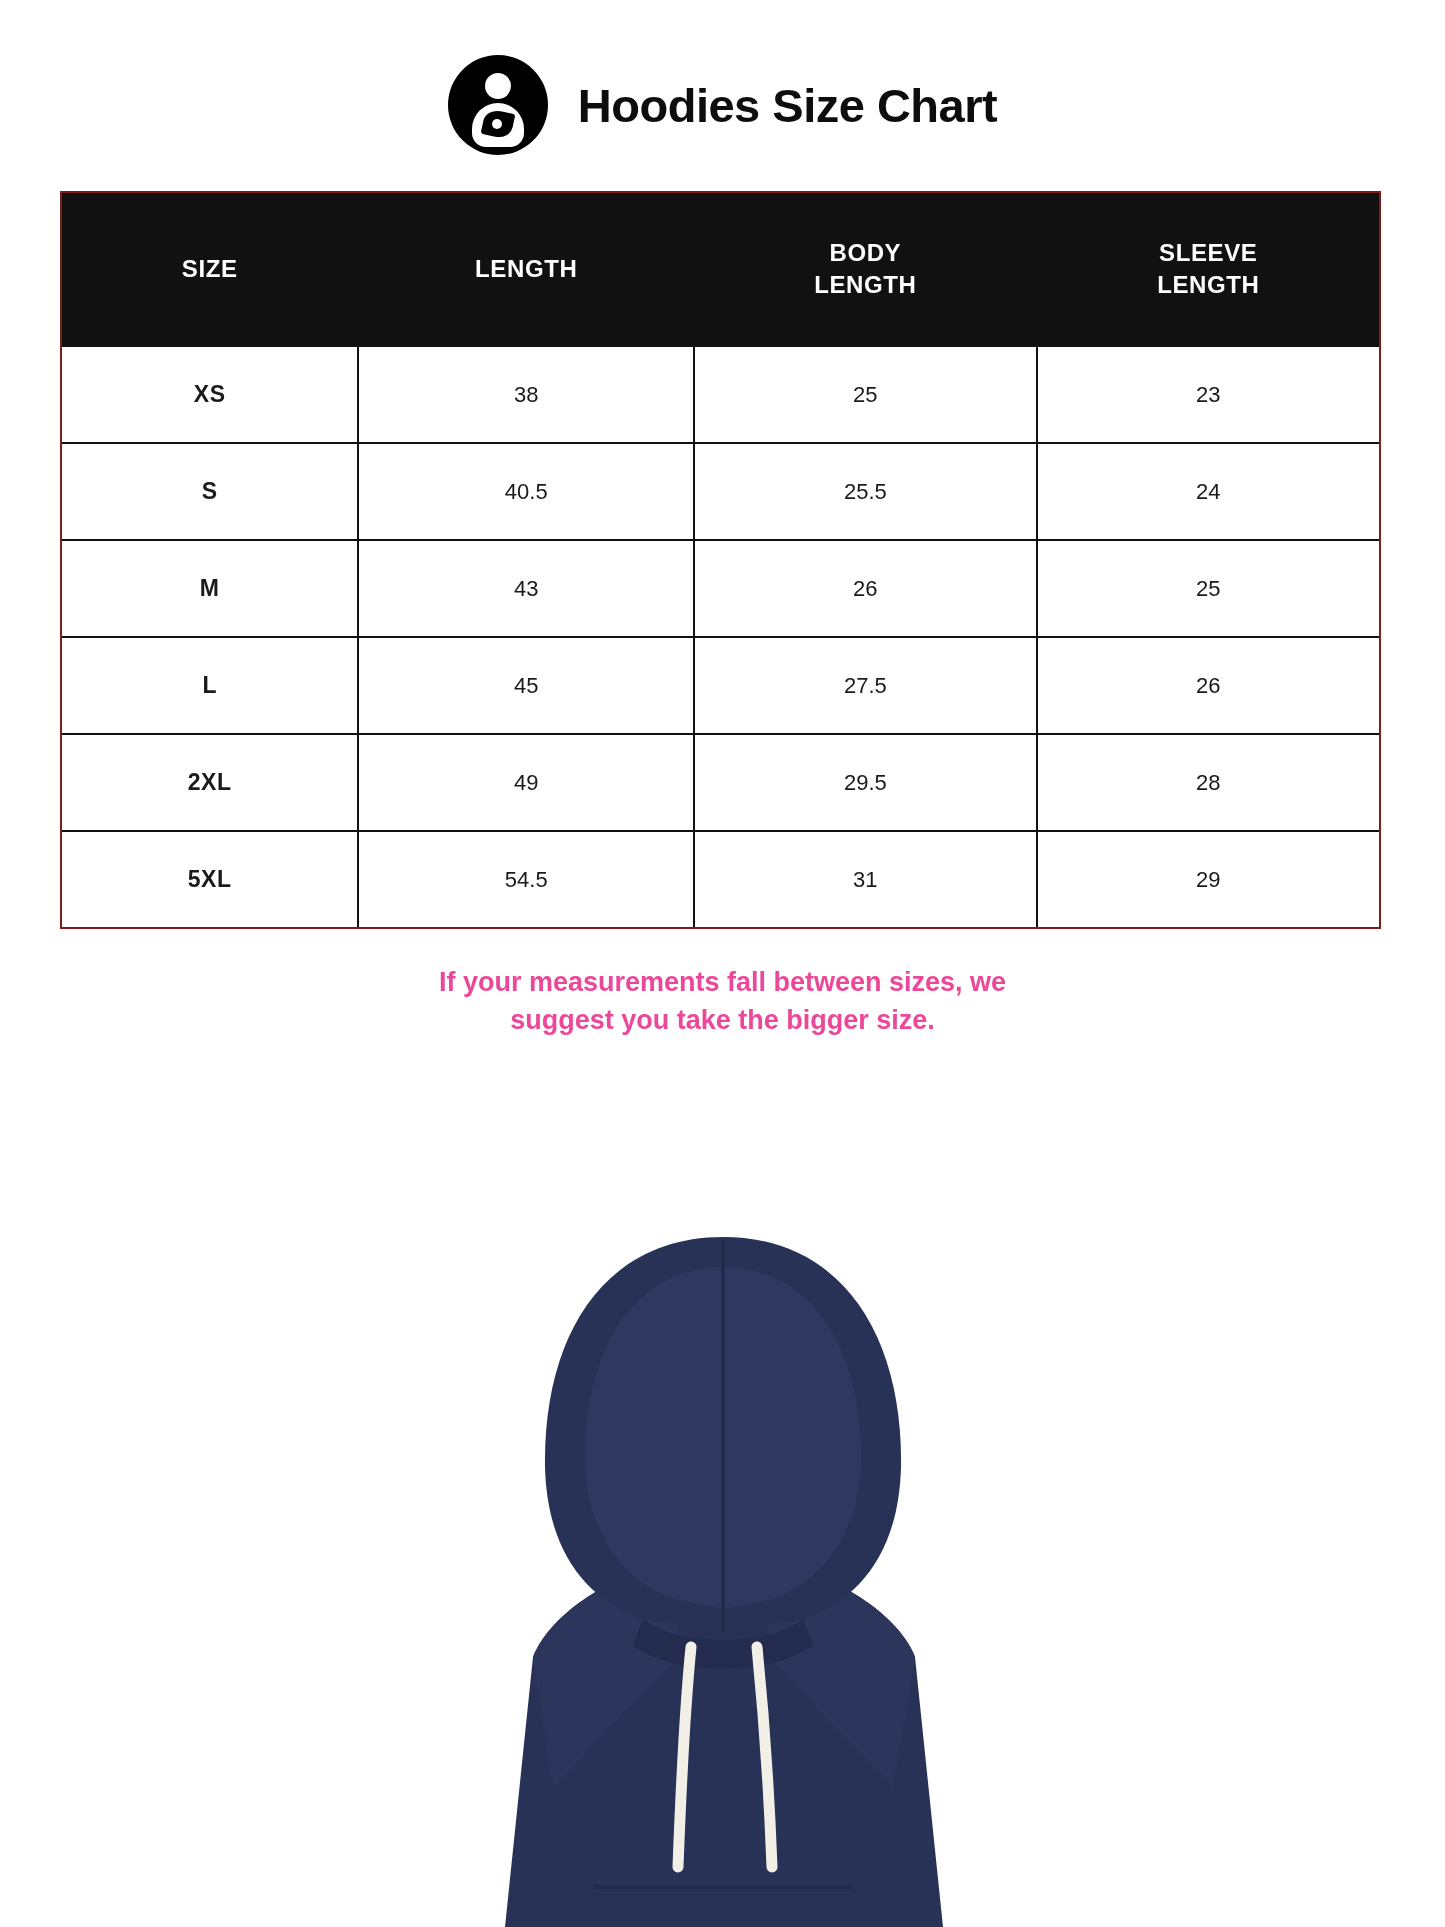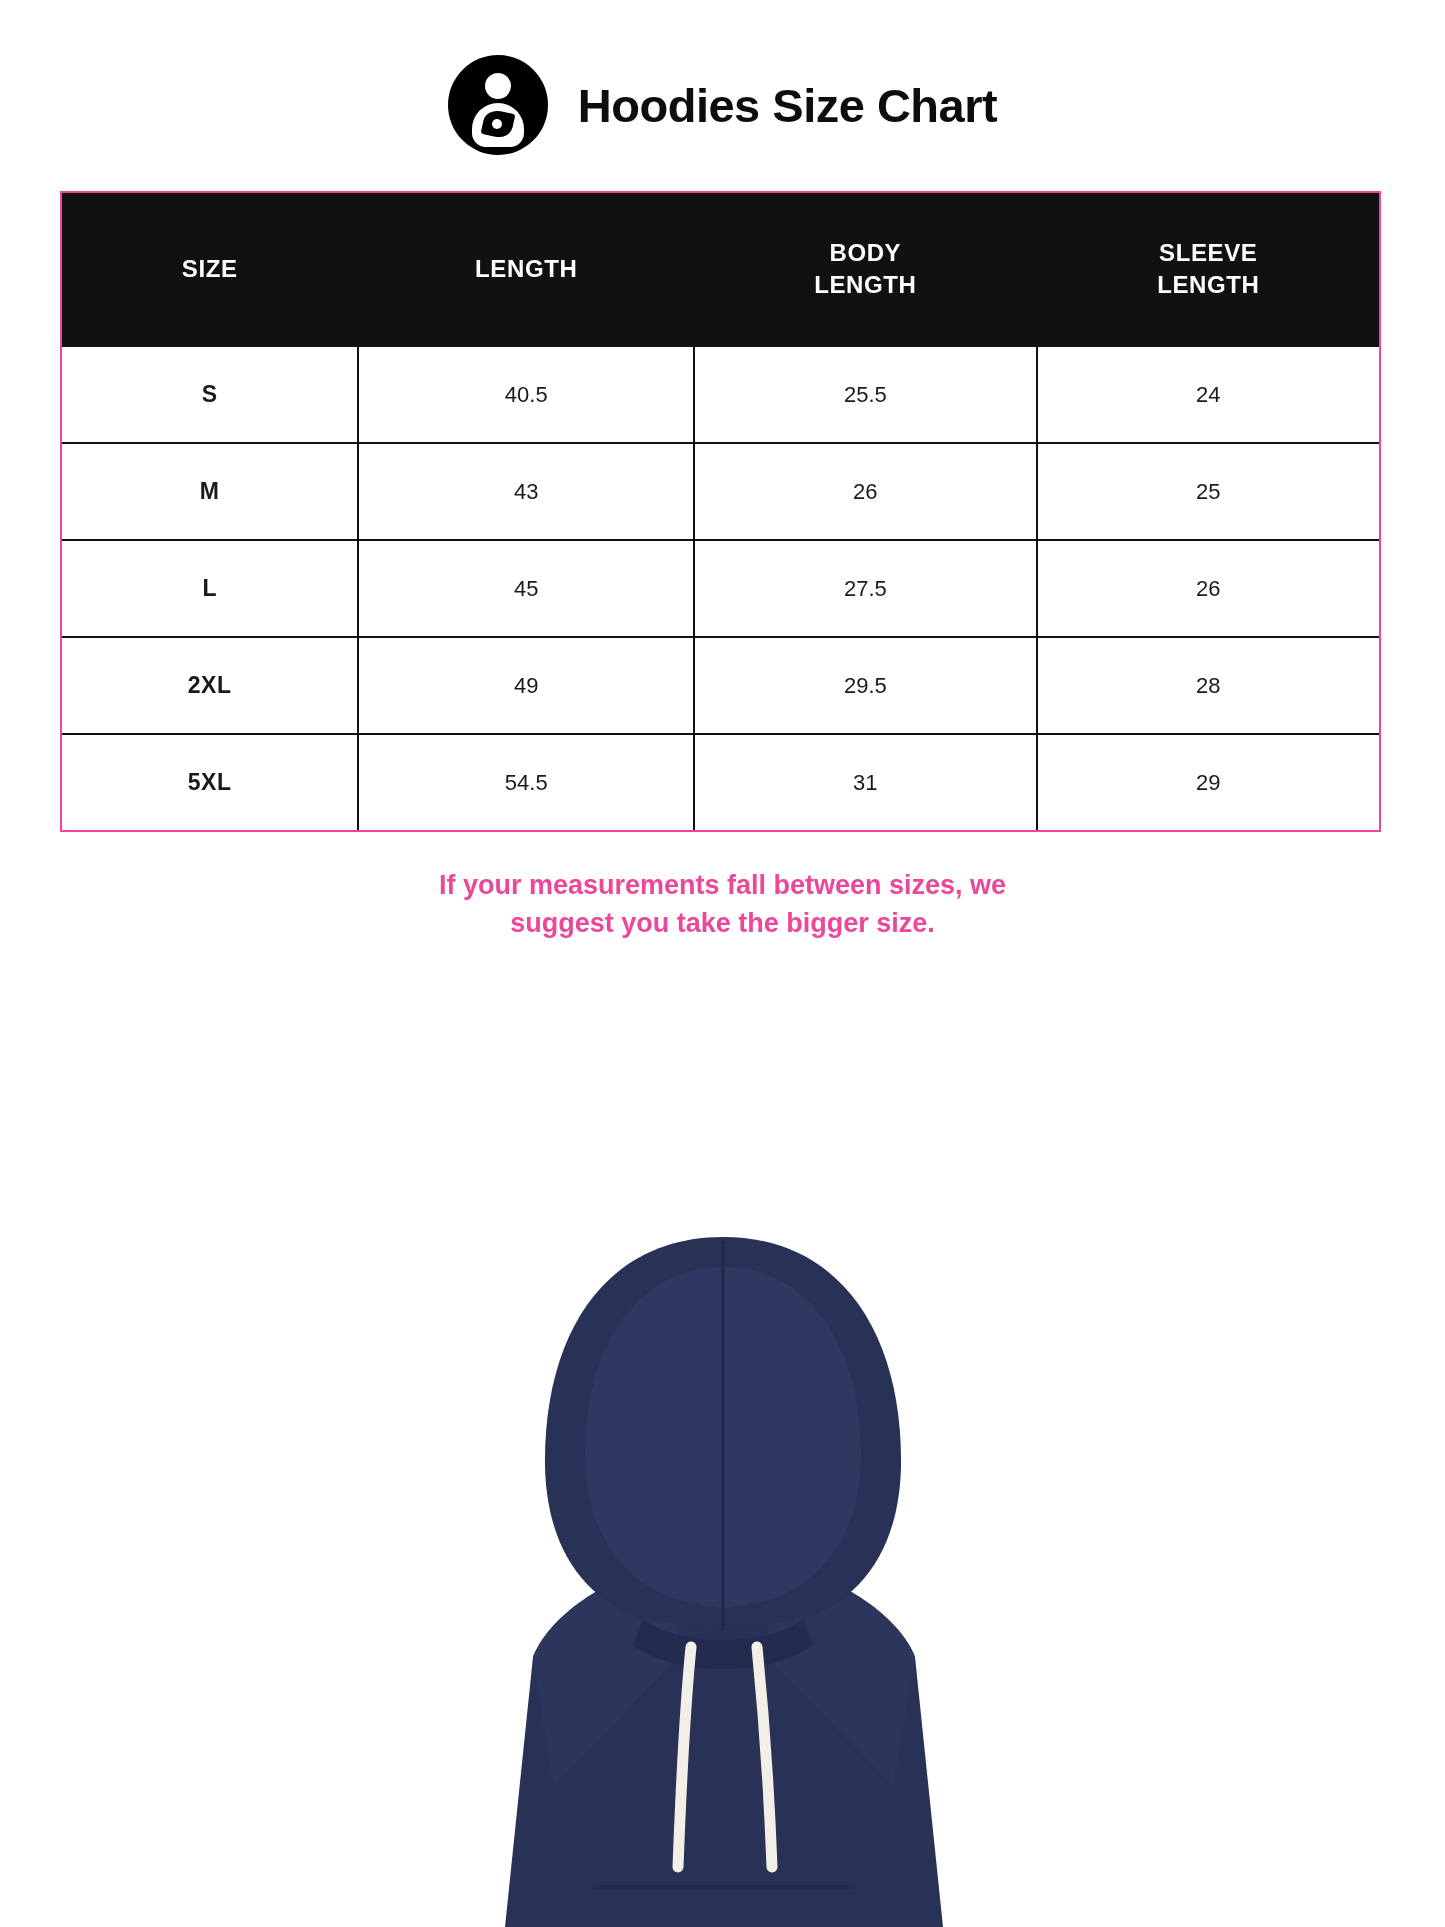--- a/index.html
+++ b/index.html
@@ -81,21 +81,21 @@
     font-size: 47px;
     font-weight: bold;
     letter-spacing: -0.5px;
     color: #0d0d0d;
     white-space: nowrap;
   }
 
   
   .table-wrap {
     margin: 26px 64px 0 60px;
-    border: 2px solid #ec4899;
+    border: 2px solid #7f1d1d;
     box-sizing: border-box;
   }
   table.size-table {
     width: 100%;
     border-collapse: collapse;
     table-layout: fixed;
   }
   table.size-table thead th {
     background: #111111;
     color: #ffffff;
@@ -195,20 +195,26 @@
             <span>LENGTH</span>
           </th>
           <th>
             <span>SLEEVE</span><br>
             <span>LENGTH</span>
           </th>
         </tr>
       </thead>
       <tbody>
         <tr>
+          <td class="sizecol">XS</td>
+          <td>38</td>
+          <td>25</td>
+          <td>23</td>
+        </tr>
+        <tr>
           <td class="sizecol">S</td>
           <td>40.5</td>
           <td>25.5</td>
           <td>24</td>
         </tr>
         <tr>
           <td class="sizecol">M</td>
           <td>43</td>
           <td>26</td>
           <td>25</td>

